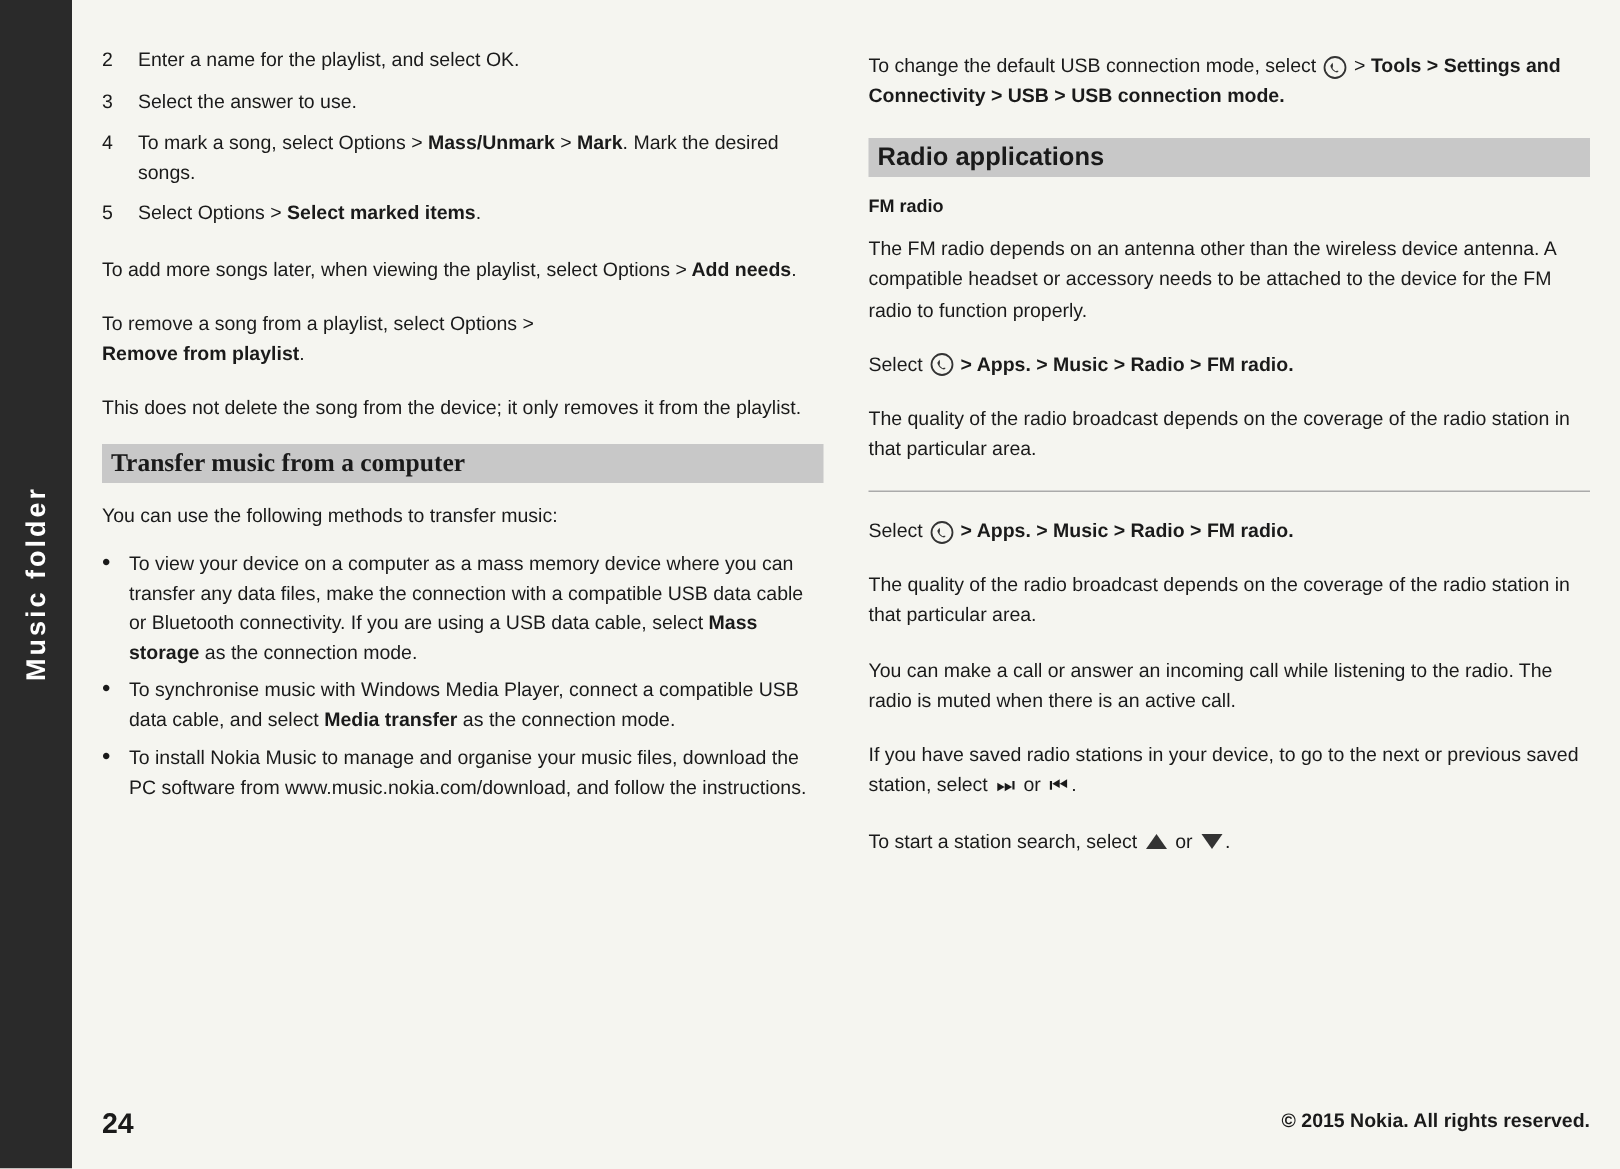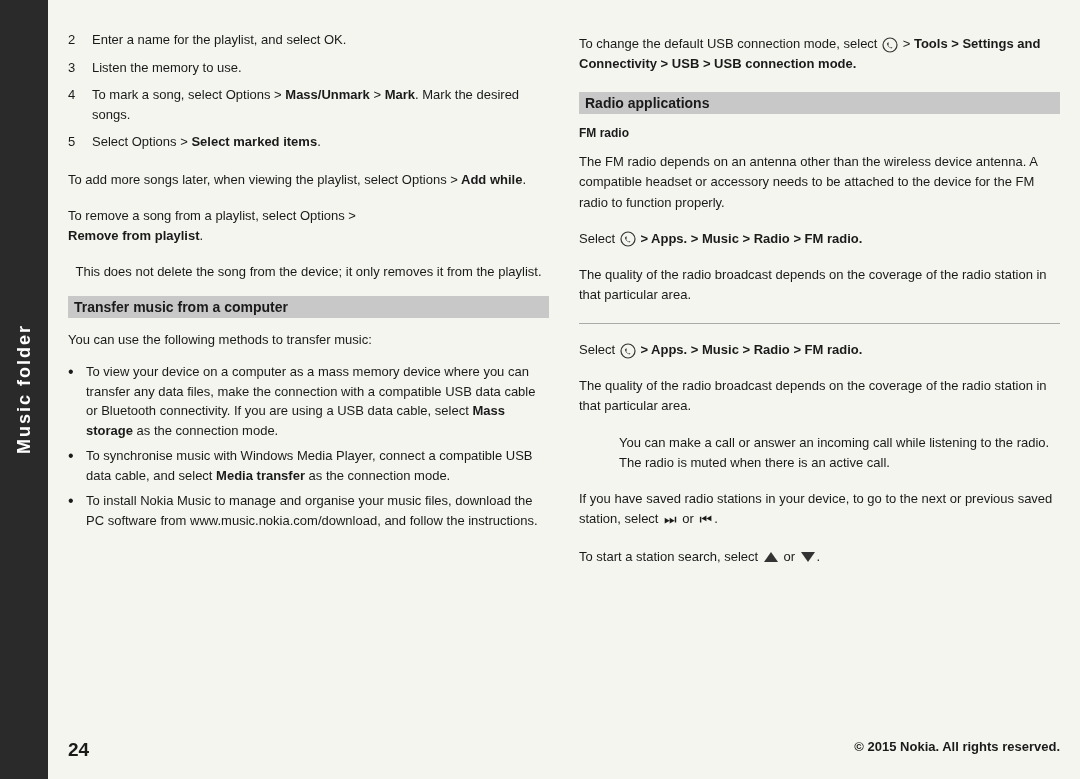--- a/index.html
+++ b/index.html
@@ -73,21 +73,21 @@
     .paragraph {
       line-height: 1.55;
       font-size: 13px;
       margin-top: 4px;
     }
 
     .section-header {
       background: #c8c8c8;
       padding: 3px 6px;
       font-weight: bold;
-      font-size: 14px;
+      font-size: 17px;
       margin-top: 6px;
     }
 
     .subsection-header {
       font-weight: bold;
       font-size: 12px;
       margin-top: 4px;
     }
 
     .divider-line {
@@ -201,48 +201,48 @@
 
   <div class="left-column">
 
     <div class="numbered-item">
       <span class="num">2</span>
       <span>Enter a name for the playlist, and select OK.</span>
     </div>
 
     <div class="numbered-item">
       <span class="num">3</span>
-      <span>Listen the memory to use.</span>
+      <span>Select the answer to use.</span>
     </div>
 
     <div class="numbered-item">
       <span class="num">4</span>
       <span>
         To mark a song, select <span class="bold options-text">Options</span> &gt; <span class="bold">Mass/Unmark</span> &gt; <span class="bold">Mark</span>. Mark the desired songs.
       </span>
     </div>
 
     <div class="numbered-item">
       <span class="num">5</span>
       <span>
         Select <span class="bold options-text">Options</span> &gt; <span class="bold">Select marked items</span>.
       </span>
     </div>
 
     <div class="paragraph" style="margin-top:10px;">
-      To add more songs later, when viewing the playlist, select <span class="bold options-text">Options</span> &gt;<span class="bold"> Add while</span>.
+      To add more songs later, when viewing the playlist, select <span class="bold options-text">Options</span> &gt;<span class="bold"> Add needs</span>.
     </div>
 
     <div class="paragraph" style="margin-top:8px;">
       To remove a song from a playlist, select <span class="bold options-text">Options</span> &gt;<br><span class="bold">Remove from playlist</span>.
     </div>
 
-    <div class="paragraph" style="margin-top:8px;text-align:center;">This does not delete the song from the device; it only removes it from the playlist.</div>
-
-    <div class="section-header" style="">Transfer music from a computer</div>
+    <div class="paragraph" style="margin-top:8px;">This does not delete the song from the device; it only removes it from the playlist.</div>
+
+    <div class="section-header" style="font-family:Liberation Serif, serif;">Transfer music from a computer</div>
 
     <div class="paragraph" style="margin-top:4px;">You can use the following methods to transfer music:</div>
 
     <ul class="bullet-list">
       <li class="bullet-item">
         <span class="bullet-dot">•</span>
         <span>
           To view your device on a computer as a mass memory device where you can transfer any data files, make the connection with a compatible USB data cable or Bluetooth connectivity. If you are using a USB data cable, select <span class="bold">Mass storage</span> as the connection mode.
         </span>
       </li>
@@ -296,21 +296,21 @@
       Select
       <svg class="phone-icon-svg" viewBox="0 0 16 16">
         <circle cx="8" cy="8" r="7" fill="none" stroke="#333" stroke-width="1.2"></circle>
         <path d="M6 4c0 0 0.5 1 0.5 2.5S6 9 6 9c1 2 3 3 3 3c0 0 1-0.5 2-0.5c0.5 0 1 0.3 1 0.3l-1.5 1.5c-3-0.5-6-3.5-6.5-6.5L6 4z" fill="#333" transform="scale(0.7) translate(3,3)"></path>
       </svg>
       <span class="bold select-path">&gt; Apps. &gt; Music &gt; Radio &gt; FM radio.</span>
     </div>
 
     <div class="paragraph" style="margin-top:8px;">The quality of the radio broadcast depends on the coverage of the radio station in that particular area.</div>
 
-    <div class="paragraph" style="margin-top:8px;margin-left:40px;">You can make a call or answer an incoming call while listening to the radio. The radio is muted when there is an active call.</div>
+    <div class="paragraph" style="margin-top:8px;">You can make a call or answer an incoming call while listening to the radio. The radio is muted when there is an active call.</div>
 
     <div class="paragraph" style="margin-top:8px;">
       If you have saved radio stations in your device, to go to the next or previous saved station, select <span class="skip-forward">⏭</span> or <span class="skip-back">⏮</span>.
     </div>
 
     <div class="paragraph" style="margin-top:8px;">
       To start a station search, select <span class="triangle-up"></span> or <span class="triangle-down"></span>.
     </div>
 
   </div>

